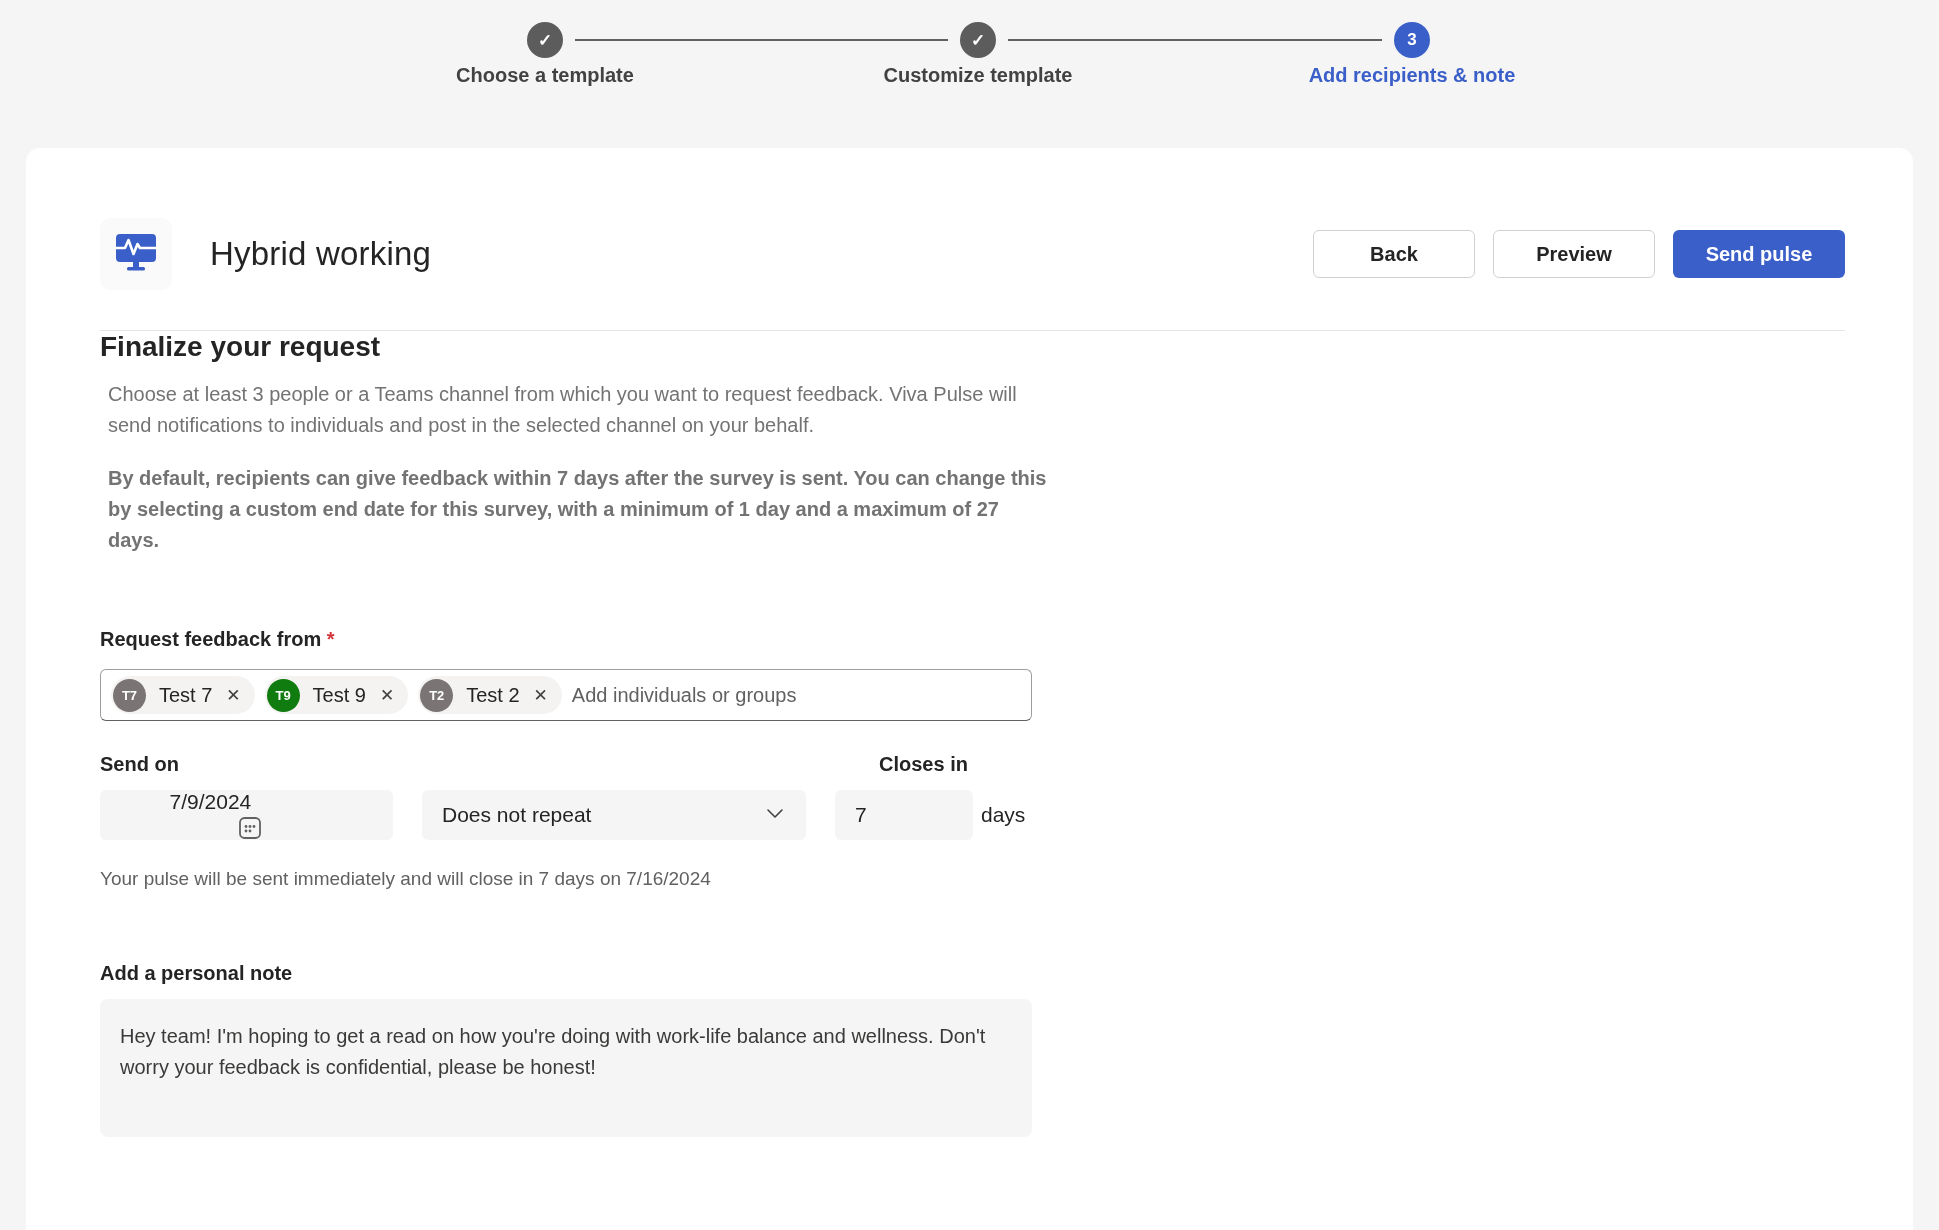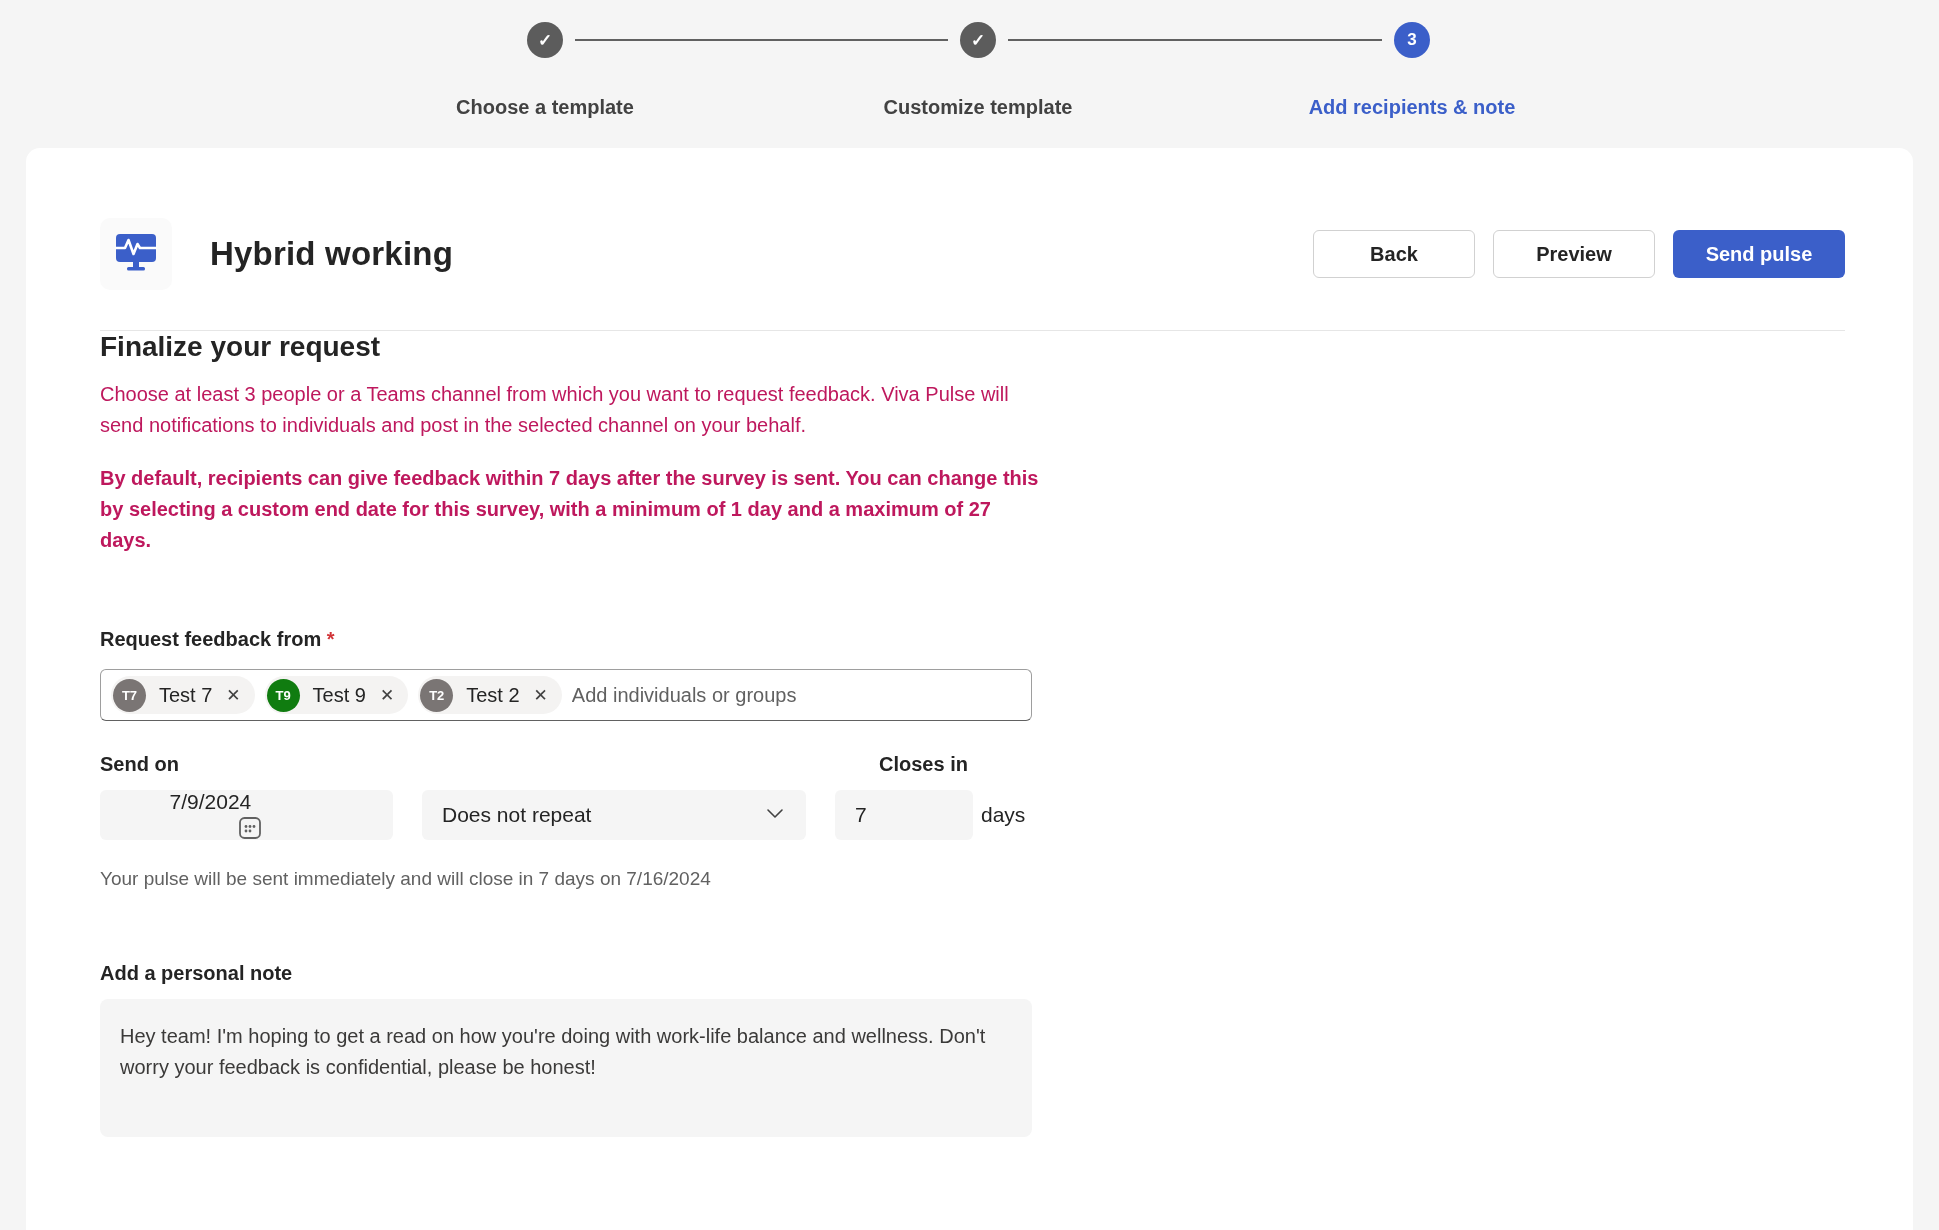--- a/index.html
+++ b/index.html
@@ -10,46 +10,46 @@
   .stepper { position:relative; height:148px; }
   .step-circle { position:absolute; top:22px; width:36px; height:36px; border-radius:50%;
                  background:#5c5c5c; color:#fff; display:flex; align-items:center; justify-content:center;
                  font-size:17px; font-weight:700; cursor:pointer; }
   .step-circle.c1 { left:527px; }
   .step-circle.c2 { left:960px; }
   .step-circle.c3 { left:1394px; }
   .step-line { position:absolute; top:39px; height:2px; background:#616161; }
   .step-line.l1 { left:575px; width:373px; }
   .step-line.l2 { left:1008px; width:374px; }
-  .step-label { position:absolute; top:96px; width:320px; text-align:center;
+  .step-label { position:absolute; top:64px; width:320px; text-align:center;
                 font-size:20px; font-weight:700; color:#424242; cursor:pointer; }
   .step-label.s1 { left:385px; }
   .step-label.s2 { left:818px; }
   .step-label.s3 { left:1252px; }
 
   
   .card { margin:0 26px; height:1082px; background:#fff; border-radius:14px 14px 0 0;
           padding:0 68px 0 74px; }
 
   .header-row { display:flex; align-items:center; padding-top:70px; }
   .tpl-icon-box { width:72px; height:72px; border-radius:10px; background:#fafafa;
                   display:flex; align-items:center; justify-content:center; flex:0 0 auto; }
-  .page-title { margin-left:38px; font-size:33px; font-weight:700; letter-spacing:0.2px; }
+  .page-title { margin-left:38px; font-size:33px; font-weight:400; letter-spacing:0.2px; }
   .header-actions { margin-left:auto; display:flex; gap:18px; }
   .btn { height:48px; border-radius:6px; font-size:20px; font-weight:700;
          font-family:"Liberation Sans", sans-serif; cursor:pointer;
          display:flex; align-items:center; justify-content:center; }
   .btn.secondary { width:162px; background:#fff; border:1px solid #d1d1d1; color:#242424; }
   .btn.primary { width:172px; border:none; color:#fff; }
 
   .divider { height:1px; background:#e6e6e6; margin-top:40px; }
 
   
   .section-heading { font-size:28px; font-weight:700; }
-  .para { margin-top:16px; width:940px; font-size:20px; line-height:31px; color:#be185d; }
+  .para { margin-top:16px; width:940px; font-size:20px; line-height:31px; color:#737373;margin-left:8px; }
   .para + .para { margin-top:22px;font-weight:bold; }
 
   .field-label { margin-top:72px; font-size:20px; font-weight:700; }
   .req { font-weight:700; }
 
   
   .picker { margin-top:18px; width:932px; height:52px; border:1px solid #9e9e9e;
             border-bottom-color:#616161; border-radius:6px; background:#fff;
             display:flex; align-items:center; padding:0 10px; gap:10px; }
   .chip { height:38px; border-radius:19px; background:#f4f3f2; display:flex; align-items:center;

